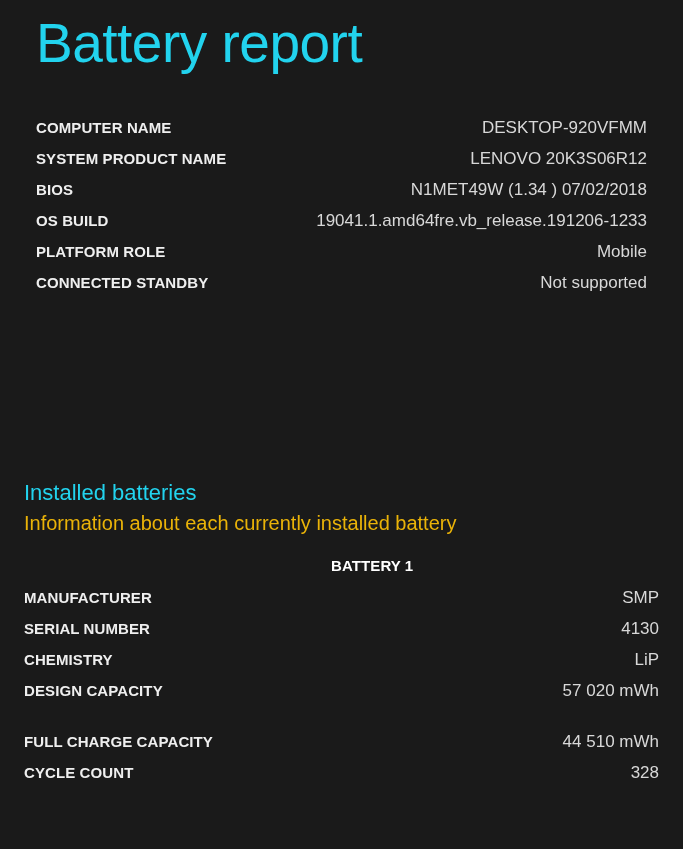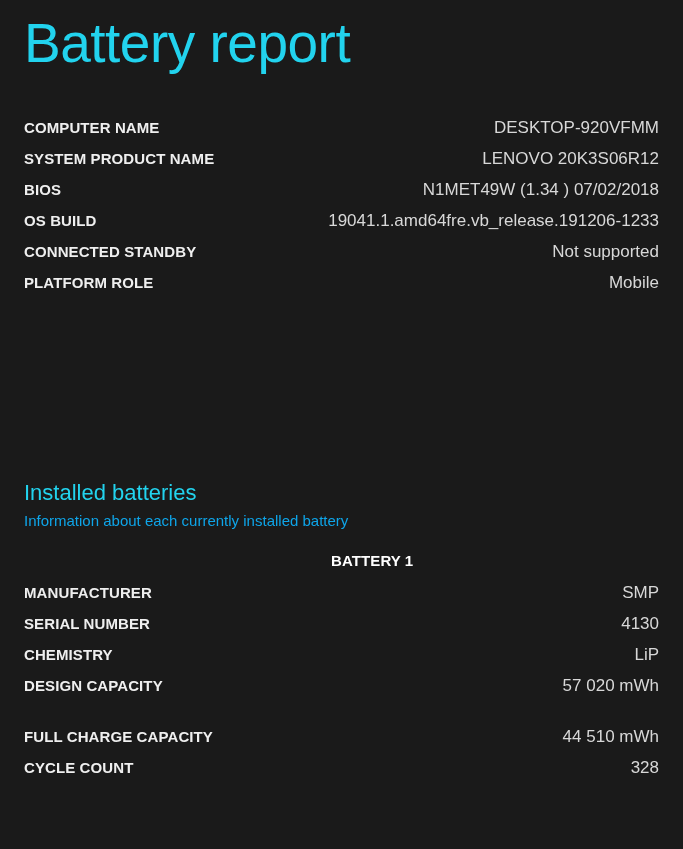--- a/index.html
+++ b/index.html
@@ -14,21 +14,21 @@
     font-family: "Liberation Sans", sans-serif;
     overflow: hidden;
     position: relative;
   }
 
   .page {
     position: relative;
     width: 683px;
     height: 849px;
     box-sizing: border-box;
-    padding: 0 24px;
+    padding: 0 36px;
   }
 
   
   .report-title {
     color: #22d3ee;
     font-size: 55px;
     font-weight: 400;
     letter-spacing: -0.5px;
     line-height: 1;
     margin: 0;
@@ -82,22 +82,22 @@
   }
   .section-title {
     color: #22d3ee;
     font-size: 22px;
     font-weight: 400;
     line-height: 1.15;
     margin: 0;
     white-space: nowrap;
   }
   .section-subtitle {
-    color: #0ea5e9;
-    font-size: 15px;
+    color: #eab308;
+    font-size: 20px;
     font-weight: 400;
     line-height: 1.15;
     margin: 7px 0 0 0;
     white-space: nowrap;
   }
 
   
   #battery-table {
     margin-top: 22px;
   }
@@ -140,26 +140,26 @@
         </tr>
         <tr>
           <td class="kv-label">BIOS</td>
           <td class="kv-value">N1MET49W (1.34 ) 07/02/2018</td>
         </tr>
         <tr>
           <td class="kv-label">OS BUILD</td>
           <td class="kv-value">19041.1.amd64fre.vb_release.191206-1233</td>
         </tr>
         <tr>
+          <td class="kv-label">PLATFORM ROLE</td>
+          <td class="kv-value">Mobile</td>
+        </tr>
+        <tr>
           <td class="kv-label">CONNECTED STANDBY</td>
           <td class="kv-value">Not supported</td>
-        </tr>
-        <tr>
-          <td class="kv-label">PLATFORM ROLE</td>
-          <td class="kv-value">Mobile</td>
         </tr>
       </tbody>
   </table>
 
   <div class="section" id="installed-batteries-section">
 
     <h2 class="section-title">Installed batteries</h2>
 
     <p class="section-subtitle">Information about each currently installed battery</p>
 

